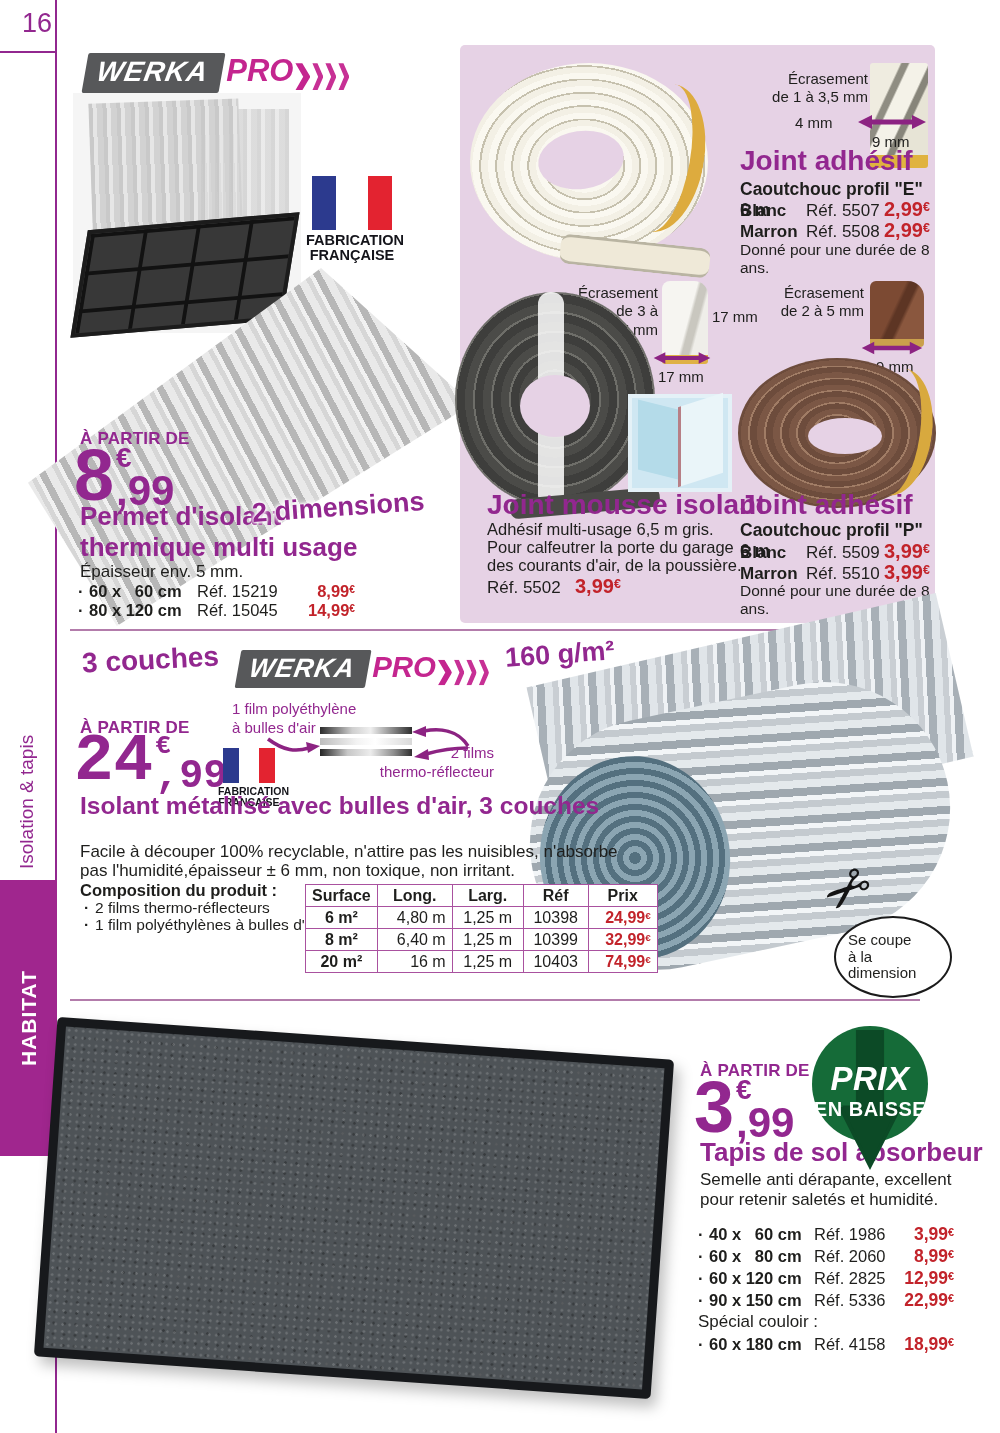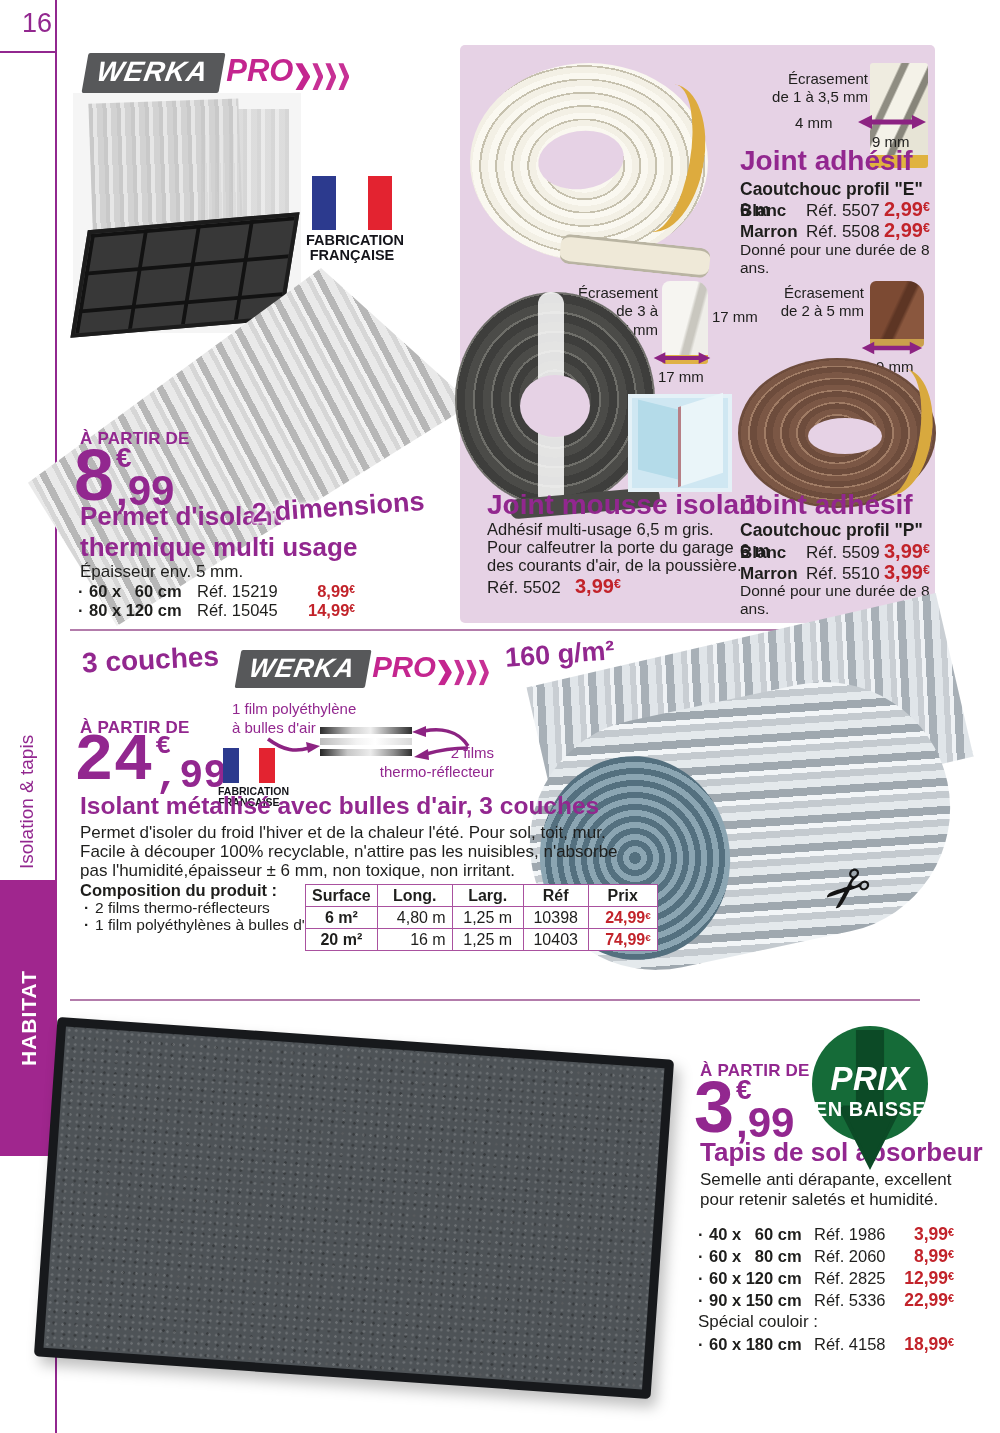--- a/index.html
+++ b/index.html
@@ -291,21 +291,20 @@
   <div class="abs fab" style="left:218px;top:748px;width:62px;font-size:10.5px;">
     <div class="flag" style="width:52px;height:35px;">
       <div class="fb" style="width:16px;"></div>
       <div class="fr" style="width:16px;"></div>
     </div>
     <div>FABRICATION</div>
     <div>FRANÇAISE</div>
   </div>
 
   <div class="abs h-product" style="left:80px;top:793px;font-size:24.5px;">Isolant métallisé avec bulles d'air, 3 couches</div>
-  <div class="abs" style="left:80px;top:823px;font-size:17px;">Permet d'isoler du froid l'hiver et de la chaleur l'été. Pour sol, toit, mur.</div>
   <div class="abs" style="left:80px;top:842px;font-size:17px;">Facile à découper 100% recyclable, n'attire pas les nuisibles, n'absorbe</div>
   <div class="abs" style="left:80px;top:861px;font-size:17px;">pas l'humidité,épaisseur ± 6 mm, non toxique, non irritant.</div>
   <div class="abs bold" style="left:80px;top:881px;font-size:16.5px;">Composition du produit :</div>
   <div class="abs rowline" style="left:84px;top:899px;font-size:15.5px;">
     <span class="bullet">·</span>
       <span>2 films thermo-réflecteurs</span>
   </div>
   <div class="abs rowline" style="left:84px;top:916px;font-size:15.5px;">
     <span class="bullet">·</span>
       <span>1 film polyéthylènes à bulles d'air</span>
@@ -321,30 +320,42 @@
       <th style="width:56px;">Prix</th>
     </tr>
     <tr>
       <td class="bold center">6 m²</td>
       <td class="right">4,80 m</td>
       <td class="center">1,25 m</td>
       <td class="center">10398</td>
       <td class="price-red right"><span>24,99</span><span class="psup">€</span></td>
     </tr>
     <tr>
+      <td class="bold center">8 m²</td>
+      <td class="right">6,40 m</td>
+      <td class="center">1,25 m</td>
+      <td class="center">10399</td>
+      <td class="price-red right"><span>32,99</span><span class="psup">€</span></td>
+    </tr>
+    <tr>
       <td class="bold center">20 m²</td>
       <td class="right">16 m</td>
       <td class="center">1,25 m</td>
       <td class="center">10403</td>
       <td class="price-red right"><span>74,99</span><span class="psup">€</span></td>
     </tr>
   </tbody>
     </table>
 
   <div class="abs" style="left:824px;top:858px;font-size:56px;color:#141414;transform:scaleX(-1) rotate(40deg);z-index:3;">✂</div>
+  <div class="abs ellipse-note" style="left:834px;top:916px;width:102px;height:78px;z-index:4;">
+    <div>Se coupe</div>
+    <div>à la</div>
+    <div>dimension</div>
+  </div>
 
   <div class="abs divider" style="left:70px;top:999px;width:850px;"></div>
 
   <div class="abs mat" style="left:45px;top:1038px;width:600px;height:322px;transform:rotate(4deg);z-index:2;"></div>
 
   <div class="abs from-label" style="left:700px;top:1061px;">À PARTIR DE</div>
   <div class="abs bigprice" style="left:694px;top:1076px;">
     <span style="font-size:72px;">3</span>
     <span class="bp-col">
       <span class="bp-eur" style="font-size:28px;">€</span>

